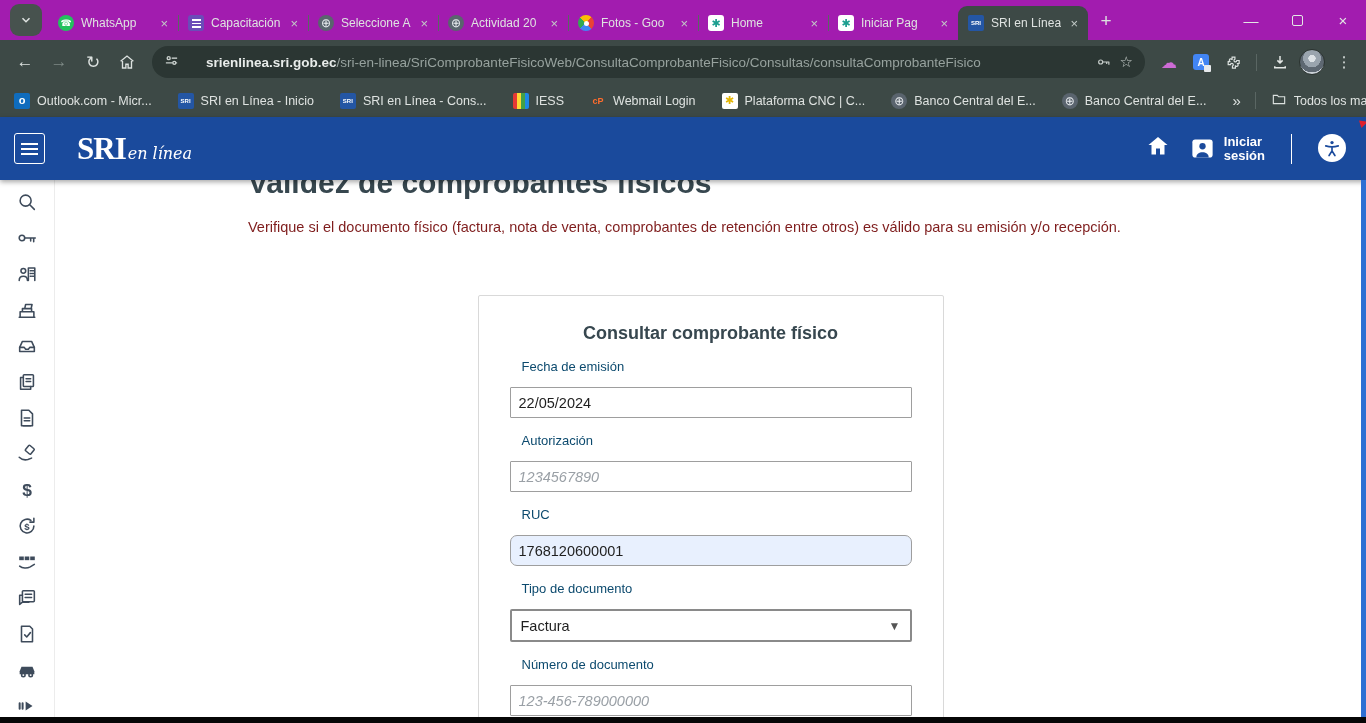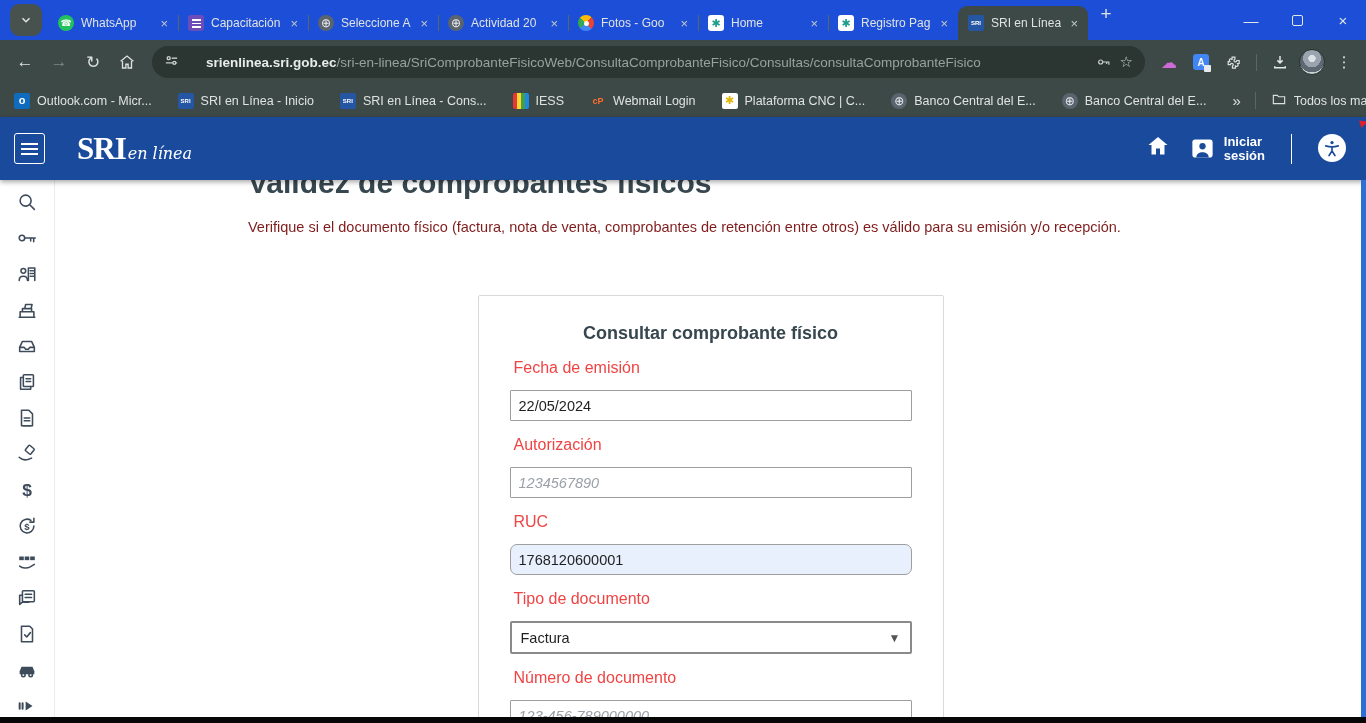--- a/index.html
+++ b/index.html
@@ -1,21 +1,21 @@
 <!DOCTYPE html>
 <html><head>
 <meta charset="utf-8">
 <style>
   * { margin:0; padding:0; box-sizing:border-box; }
   html,body { background:#000; }
   body { font-family:"Liberation Sans", sans-serif; }
   .browser-window { position:relative; width:1366px; height:723px; background:#333E3B; overflow:hidden; }
 
   
-  .tabstrip { height:40px; background:#1d4ed8; display:flex; align-items:flex-start; padding-left:10px; }
+  .tabstrip { height:40px; background:#a21caf; display:flex; align-items:flex-end; padding-left:10px; }
   .tab-search { width:32px; height:32px; margin:4px 6px 4px 0; align-self:center; border-radius:9px;
     background:#47524E; display:flex; align-items:center; justify-content:center; }
   .tab-search svg { stroke:#DFE3E1; }
   .tabs { display:flex; align-items:flex-end; height:40px; }
   .tab { width:130px; height:34px; display:flex; align-items:center; gap:7px; padding:0 8px 0 10px;
     color:#DFE3E1; font-size:12px; position:relative; }
   .tab:not(.active):not(:first-child)::before { content:""; position:absolute; left:0; top:9px; height:16px; width:1px; background:#5A6663; }
   .tab.active { background:#3D4946; border-radius:9px 9px 0 0; height:34px; }
   .tab.active::before, .tab.active + .tab::before { display:none; }
   .tab-title { flex:1; overflow:hidden; white-space:nowrap; }
@@ -90,21 +90,21 @@
   .side-ic { width:22px; height:22px; color:#3E4B5B; flex:none; }
   .side-ic svg { width:22px; height:22px; stroke:currentColor; fill:none; stroke-width:1.7; stroke-linecap:round; stroke-linejoin:round; }
 
   .main { flex:1; overflow:hidden; position:relative; background:#fff; }
   .heading-clip { height:23px; overflow:hidden; padding-left:193px; }
   .page-title { display:block; font-size:30px; line-height:36px; font-weight:bold; color:#37474F; margin-top:-15px; white-space:nowrap; }
   .page-subtitle { padding-left:193px; margin-top:16px; font-size:14.5px; color:#7f1d1d; }
 
   .card { width:466px; margin:60px auto 0; background:#fff; border:1px solid #D9D9D9; border-radius:2px; padding:27px 31px 40px; height:480px; }
   .card-title { text-align:center; font-size:18px; font-weight:bold; color:#37474F; margin-bottom:12px; }
-  .f-label { font-size:16px; color:#ef4444; margin:15px 4px 13px; }
+  .f-label { font-size:13px; color:#0c4a6e; margin:15px 12px 13px; }
   .f-input { width:100%; height:31px; border:1px solid #9E9E9E; border-radius:1px; padding:0 8px; font-size:14.5px; color:#1F1F1F; font-family:"Liberation Sans", sans-serif; background:#fff; outline:none; }
   .f-input::placeholder { font-style:italic; color:#9AA0A6; }
   .f-input.autofill { background:#E8F0FE;border-radius:7px; }
   .f-select { width:100%; height:33px; border:2px solid #8A8A8A; border-radius:2px; display:flex; align-items:center; padding:0 9px; font-size:14.5px; color:#1F1F1F; }
   .select-caret { margin-left:auto; color:#555; font-size:12px; }
 
   .page-scrollbar { position:absolute; right:0; top:180px; bottom:6px; width:5px; background:#2E6FD3; z-index:40; }
   .bottom-bar { position:absolute; left:0; right:0; bottom:0; height:6px; background:#060606; z-index:50; }
 </style>
 </head>
@@ -144,21 +144,21 @@
         <span class="tab-title">Fotos - Goo</span>
         <span class="tab-close">×</span>
       </div>
       <div class="tab">
         <span class="fav teal"></span>
         <span class="tab-title">Home</span>
         <span class="tab-close">×</span>
       </div>
       <div class="tab">
         <span class="fav teal"></span>
-        <span class="tab-title">Registro Pag</span>
+        <span class="tab-title">Iniciar Pag</span>
         <span class="tab-close">×</span>
       </div>
       <div class="tab active">
         <span class="fav sri"></span>
         <span class="tab-title">SRI en Línea</span>
         <span class="tab-close">×</span>
       </div>
     </div>
     <div class="new-tab">+</div>
     <div class="win-controls">

